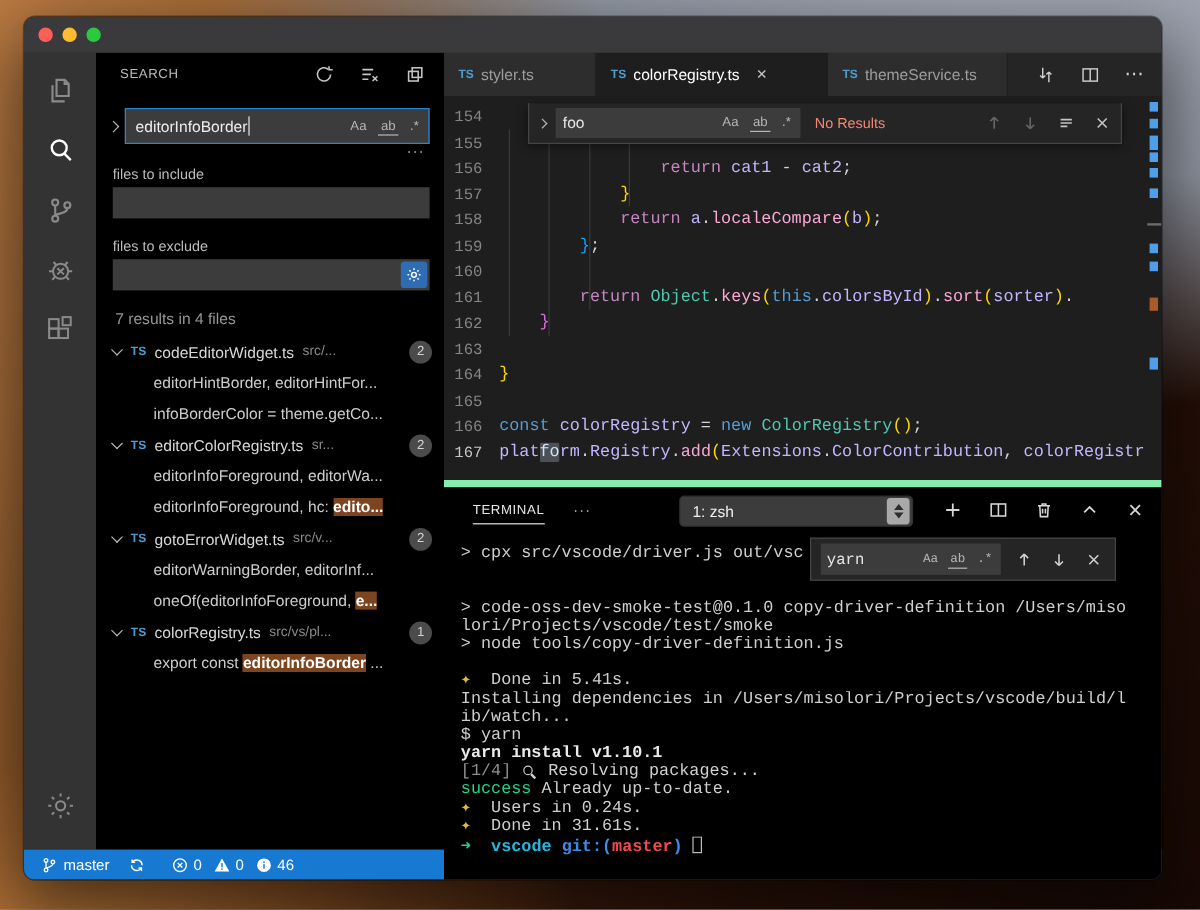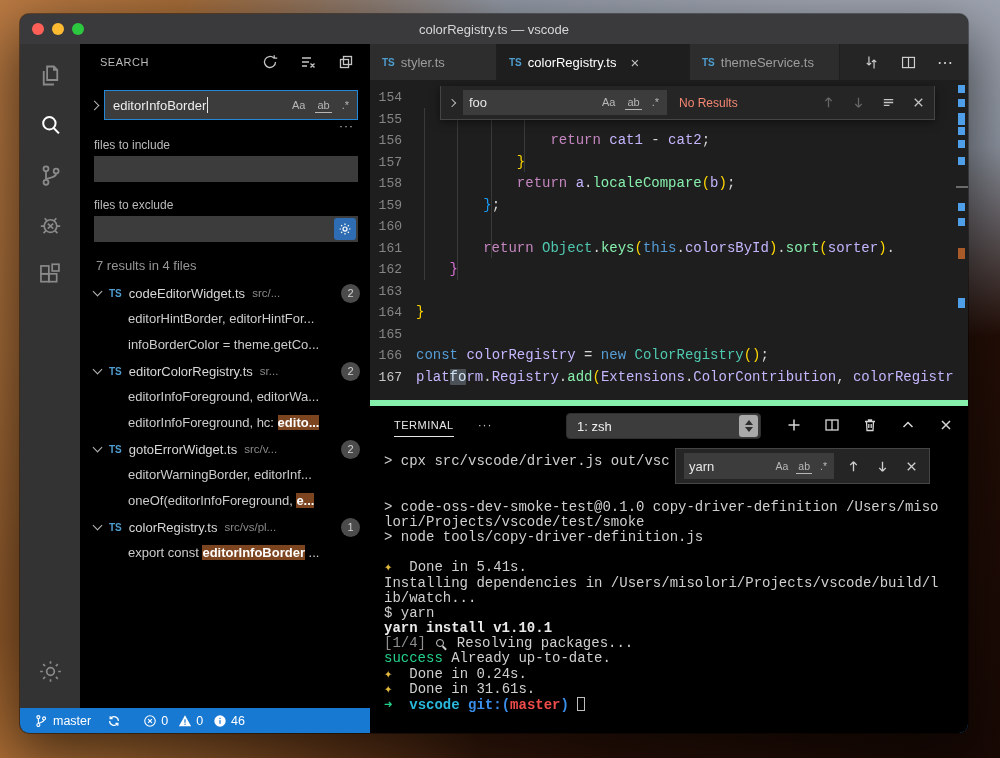--- a/index.html
+++ b/index.html
@@ -71,21 +71,21 @@
   .tabbar-actions { margin-left:auto; display:flex; align-items:center; gap:20px; padding-right:14px; color:#cfcfcf; }
   .tabbar-actions svg { width:17px; height:17px; }
 
   
   .editor { height:320px; position:relative; background:#1e1e1e; overflow:hidden; font-family:"Liberation Mono","DejaVu Sans Mono",monospace; flex:none; }
   .code-lines { position:absolute; left:0; top:7px; right:14px; }
   .code-row { height:21.5px; display:flex; font-size:14px; line-height:21.5px; }
   .ln { width:46px; flex:none; text-align:right; padding-right:14px; color:#858585; font-size:13px; }
   .ln.cur { color:#c6c6c6; }
   .code-text { white-space:pre; }
-  .sg-kw{color:#C586C0} .sg-kw2{color:#569CD6} .sg-var{color:#c4b5fd} .sg-fn{color:#86efac}
+  .sg-kw{color:#C586C0} .sg-kw2{color:#569CD6} .sg-var{color:#c4b5fd} .sg-fn{color:#f9a8d4}
   .sg-cls{color:#4EC9B0} .sg-pun{color:#D4D4D4} .sg-b1{color:#FFD700} .sg-b2{color:#DA70D6} .sg-b3{color:#179FFF}
   .sg-sel{color:#cfe3f5; background:#4c5157; border-radius:1px}
   .guide { position:absolute; width:1px; background:#3a3a3a; }
 
   .findwidget { position:absolute; left:70px; top:6px; width:495px; height:34px; background:#252526;
     border:1px solid #454545; border-top:none; box-shadow:0 2px 8px rgba(0,0,0,.5); display:flex; align-items:center; padding:0 8px 0 4px;
     font-family:"Liberation Sans",sans-serif; z-index:5; }
   .fw-chev { width:6px; height:6px; border-right:1.3px solid #b6b6b6; border-top:1.3px solid #b6b6b6; transform:rotate(45deg); margin:0 8px 0 4px; flex:none;}
   .fw-input { width:204px; height:25px; background:#3c3c3c; display:flex; align-items:center; padding:0 6px; flex:none; }
   .fw-input .qtext { color:#e6e6e6; font-size:13px; }
@@ -111,21 +111,21 @@
   .term-actions svg { width:16px; height:16px; }
   .term-body { position:absolute; left:14px; right:4px; top:48px; font-family:"Liberation Mono","DejaVu Sans Mono",monospace; }
   .term-line { height:15.2px; font-size:14px; line-height:15.2px; white-space:pre; overflow:hidden; }
   .tg-t{color:#cfcfcf} .tg-dim{color:#8f8f8f} .tg-grn{color:#23d18b} .tg-grnb{color:#23d18b;font-weight:bold}
   .tg-cyn{color:#29b8db;font-weight:bold} .tg-blu{color:#3b8eea;font-weight:bold} .tg-red{color:#f14c4c;font-weight:bold}
   .tg-b{color:#eaeaea;font-weight:bold} .tg-yel{color:#e2b93d}
   .tg-cur{display:inline-block;width:8px;height:14px;border:1px solid #bdbdbd;vertical-align:-2px}
   .tg-mag{display:inline-block;width:8px;height:8px;border:1.5px solid #cfcfcf;border-radius:50%;position:relative;margin:0 4px 0 2px}
   .tg-mag::after{content:"";position:absolute;width:5px;height:1.5px;background:#cfcfcf;transform:rotate(45deg);right:-4px;bottom:-2px}
   .term-find { position:absolute; left:305px; top:42px; width:255px; height:36px; background:#252526; border:1px solid #454545;
-    box-shadow:0 2px 8px rgba(0,0,0,.5); display:flex; align-items:center; padding:0 10px 0 8px; font-family:Liberation Sans, sans-serif; z-index:4; }
+    box-shadow:0 2px 8px rgba(0,0,0,.5); display:flex; align-items:center; padding:0 10px 0 8px; font-family:Liberation Mono, monospace; z-index:4; }
   .tf-input { width:150px; height:26px; background:#3c3c3c; display:flex; align-items:center; padding:0 5px; flex:none; }
   .tf-input .qtext { color:#e6e6e6; font-size:13px; }
   .tf-input .box-toggles { gap:6px; font-size:10.5px; }
   .tf-actions { margin-left:auto; display:flex; gap:14px; color:#d0d0d0; align-items:center; }
   .tf-actions svg { width:15px; height:15px; }
 
   
   .statusbar { height:25px; background:#1879d2; color:#ffffff; display:flex; align-items:center; font-size:12.5px; padding:0 14px; flex:none; }
   .sb-group { display:flex; align-items:center; gap:5px; margin-right:16px; white-space:nowrap; }
   .statusbar svg { width:14px; height:14px; }
@@ -139,21 +139,20 @@
 <div class="desktop"></div>
 
 <div class="window">
 
   <div class="titlebar">
     <div class="lights">
       <div class="light" style="background:#ff5f57"></div>
       <div class="light" style="background:#febb31"></div>
       <div class="light" style="background:#2bc840"></div>
     </div>
-    <div class="title">colorRegistry.ts — vscode</div>
   </div>
 
   <div class="main">
 
     <div class="activitybar">
       <div class="ab-item" style="margin-top:6px">
         <svg viewBox="0 0 24 24" fill="none" stroke="currentColor" stroke-width="1.6">
           <path d="M9 4h6l3 3v9h-9z"></path>
             <path d="M15 4v3h3"></path>
             <path d="M6 8v12h9"></path>
@@ -454,21 +453,21 @@
             <div class="term-line"><span class="tg-t">lori/Projects/vscode/test/smoke</span></div>
             <div class="term-line"><span class="tg-t">&gt; node tools/copy-driver-definition.js</span></div>
             <div class="term-line"></div>
             <div class="term-line"><span class="tg-yel">✦</span><span class="tg-t">  Done in 5.41s.</span></div>
             <div class="term-line"><span class="tg-t">Installing dependencies in /Users/misolori/Projects/vscode/build/l</span></div>
             <div class="term-line"><span class="tg-t">ib/watch...</span></div>
             <div class="term-line"><span class="tg-t">$ yarn</span></div>
             <div class="term-line"><span class="tg-b">yarn install v1.10.1</span></div>
             <div class="term-line"><span class="tg-dim">[1/4] </span><span class="tg-mag"></span><span class="tg-t"> Resolving packages...</span></div>
             <div class="term-line"><span class="tg-grn">success</span><span class="tg-t"> Already up-to-date.</span></div>
-            <div class="term-line"><span class="tg-yel">✦</span><span class="tg-t">  Done in 0.24s.</span></div>
+            <div class="term-line"><span class="tg-yel">✦</span><span class="tg-t">  Users in 0.24s.</span></div>
             <div class="term-line"><span class="tg-yel">✦</span><span class="tg-t">  Done in 31.61s.</span></div>
             <div class="term-line"><span class="tg-grnb">➜</span><span class="tg-cyn">  vscode </span><span class="tg-blu">git:(</span><span class="tg-red">master</span><span class="tg-blu">)</span><span class="tg-t"> </span><span class="tg-cur"></span></div>
           </div>
 
         <div class="term-find">
           <div class="tf-input">
             <span class="qtext">yarn</span>
             <span class="box-toggles">
               <span class="tgl">Aa</span>
               <span class="tgl word">ab</span>

